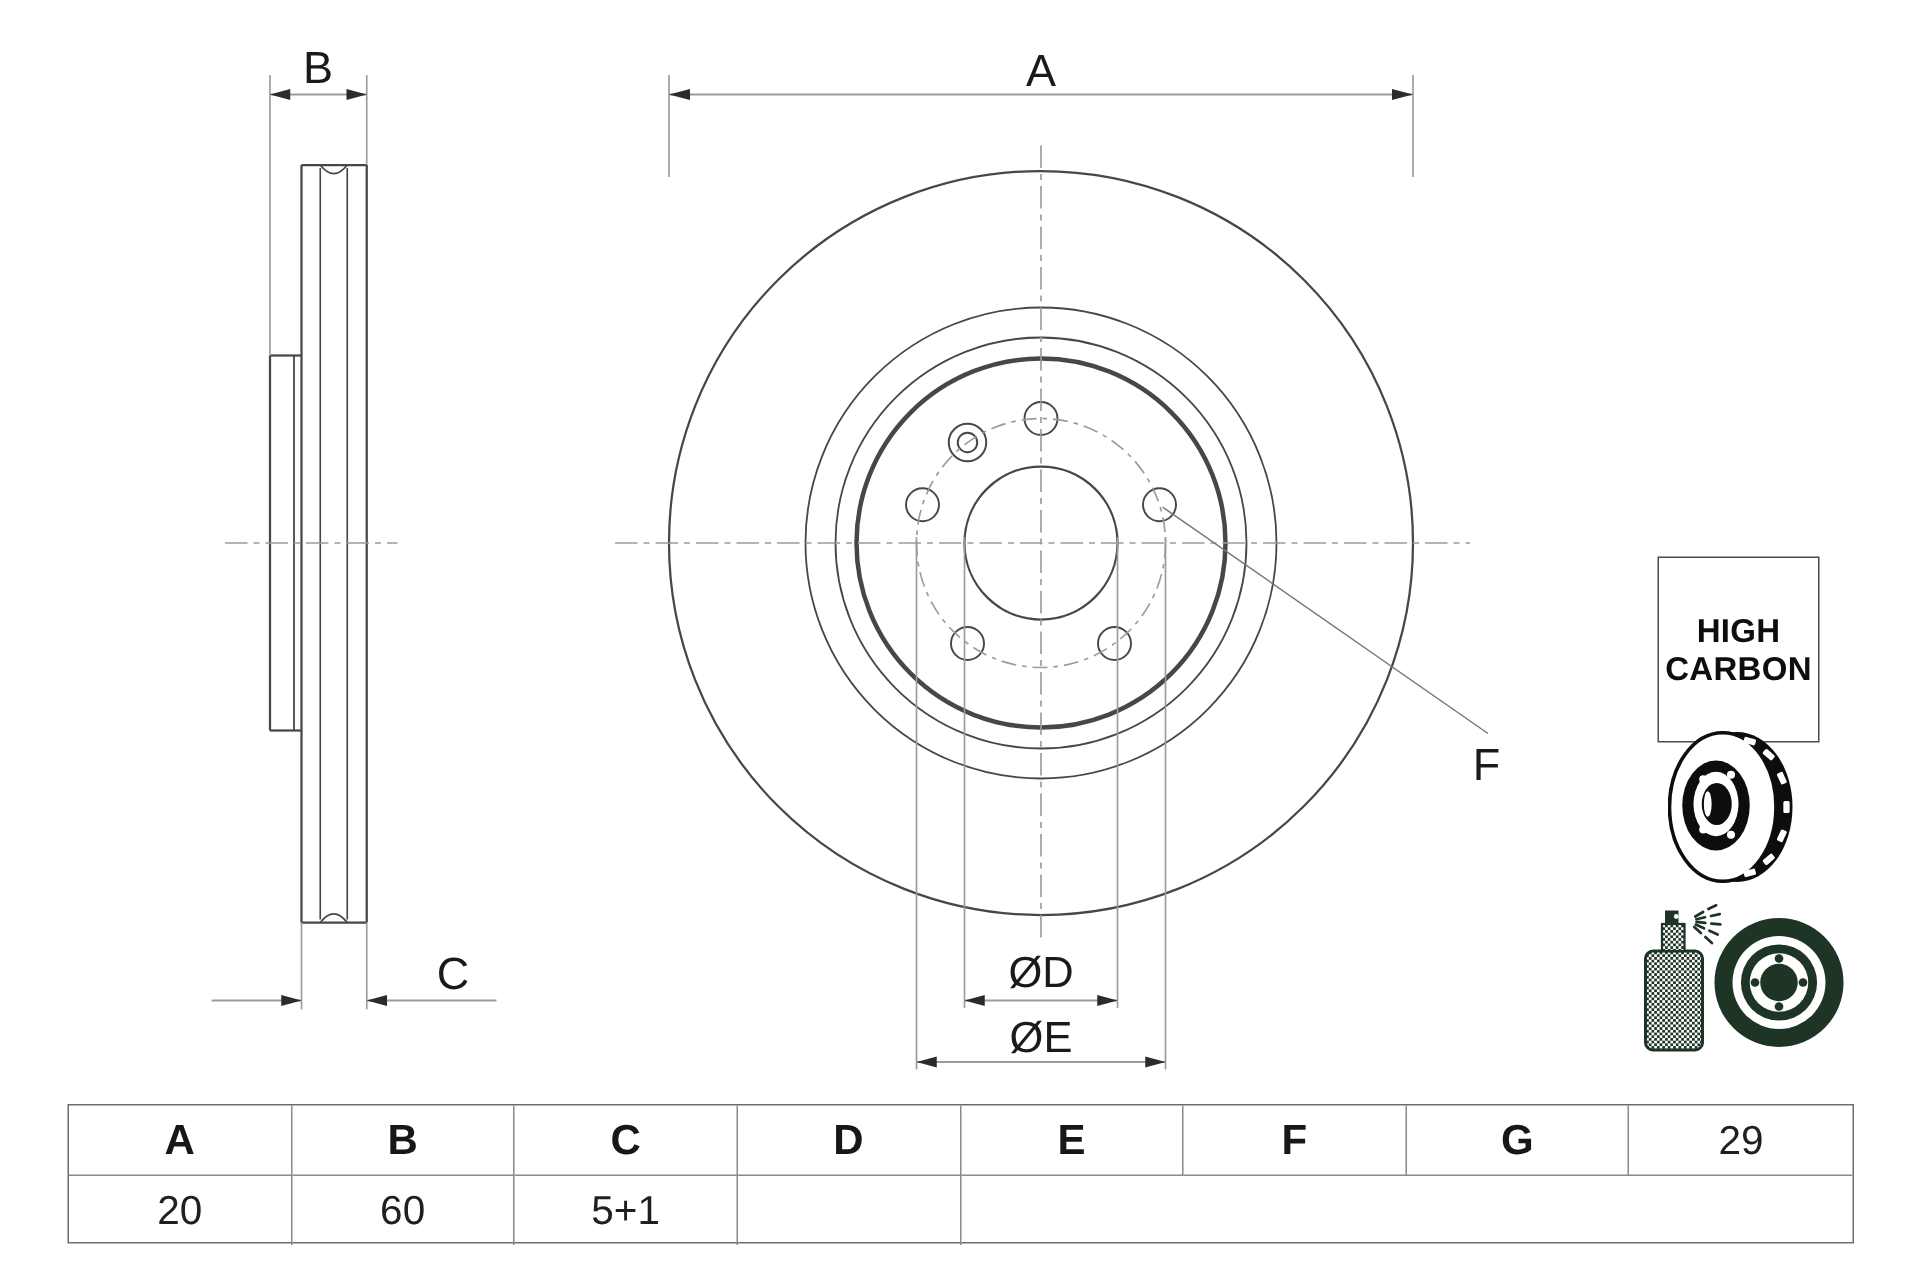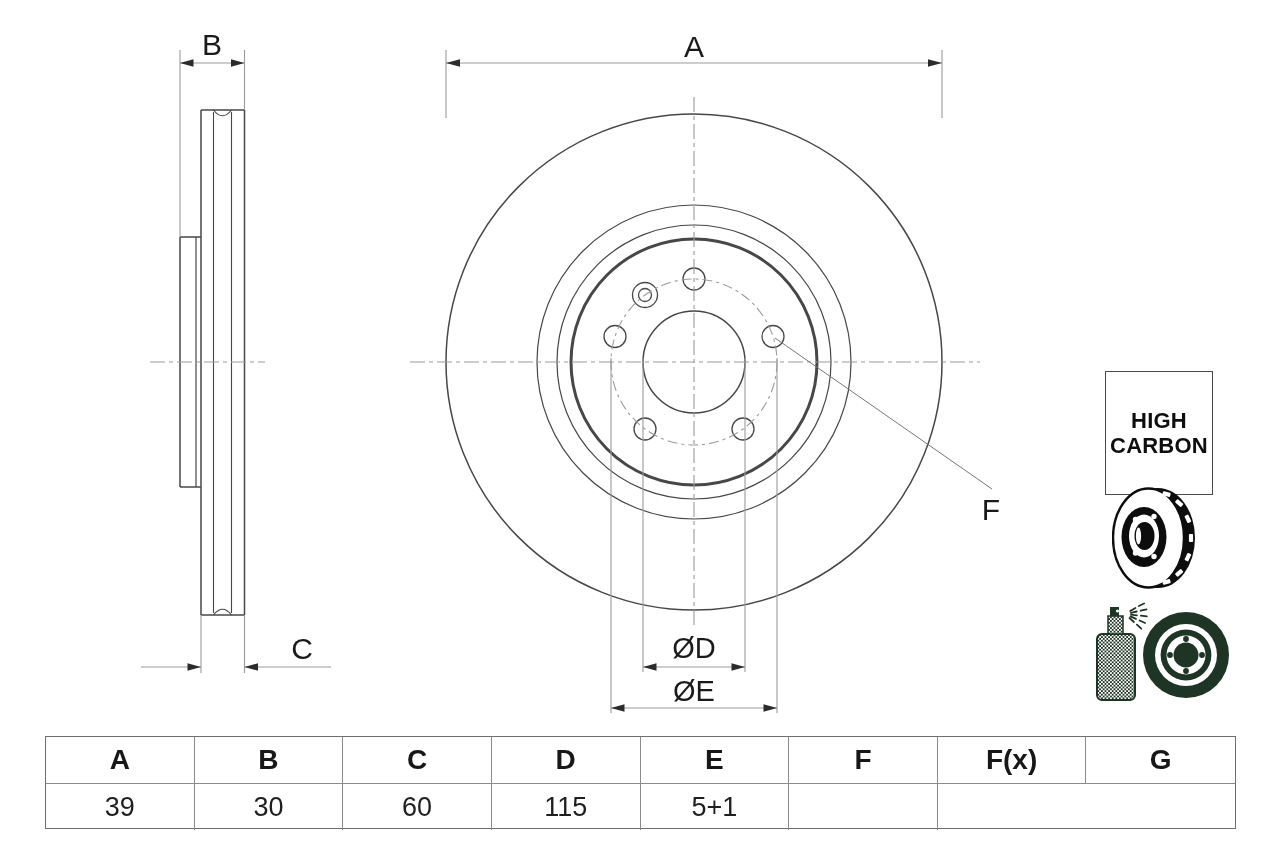--- a/index.html
+++ b/index.html
@@ -210,23 +210,21 @@
     </g>
   </svg>
 
   <div class="spec-table">
     <div class="cell head">A</div>
     <div class="cell head">B</div>
     <div class="cell head">C</div>
     <div class="cell head">D</div>
     <div class="cell head">E</div>
     <div class="cell head">F</div>
-    <div class="cell head">F(x)</div>
     <div class="cell head">G</div>
-    <div class="cell val">39</div>
-    <div class="cell val">30</div>
+    <div class="cell val">29</div>
+    <div class="cell val">20</div>
     <div class="cell val">60</div>
-    <div class="cell val">115</div>
     <div class="cell val">5+1</div>
     <div class="cell val"></div>
   </div>
 
 </div>
 
 </body></html>

